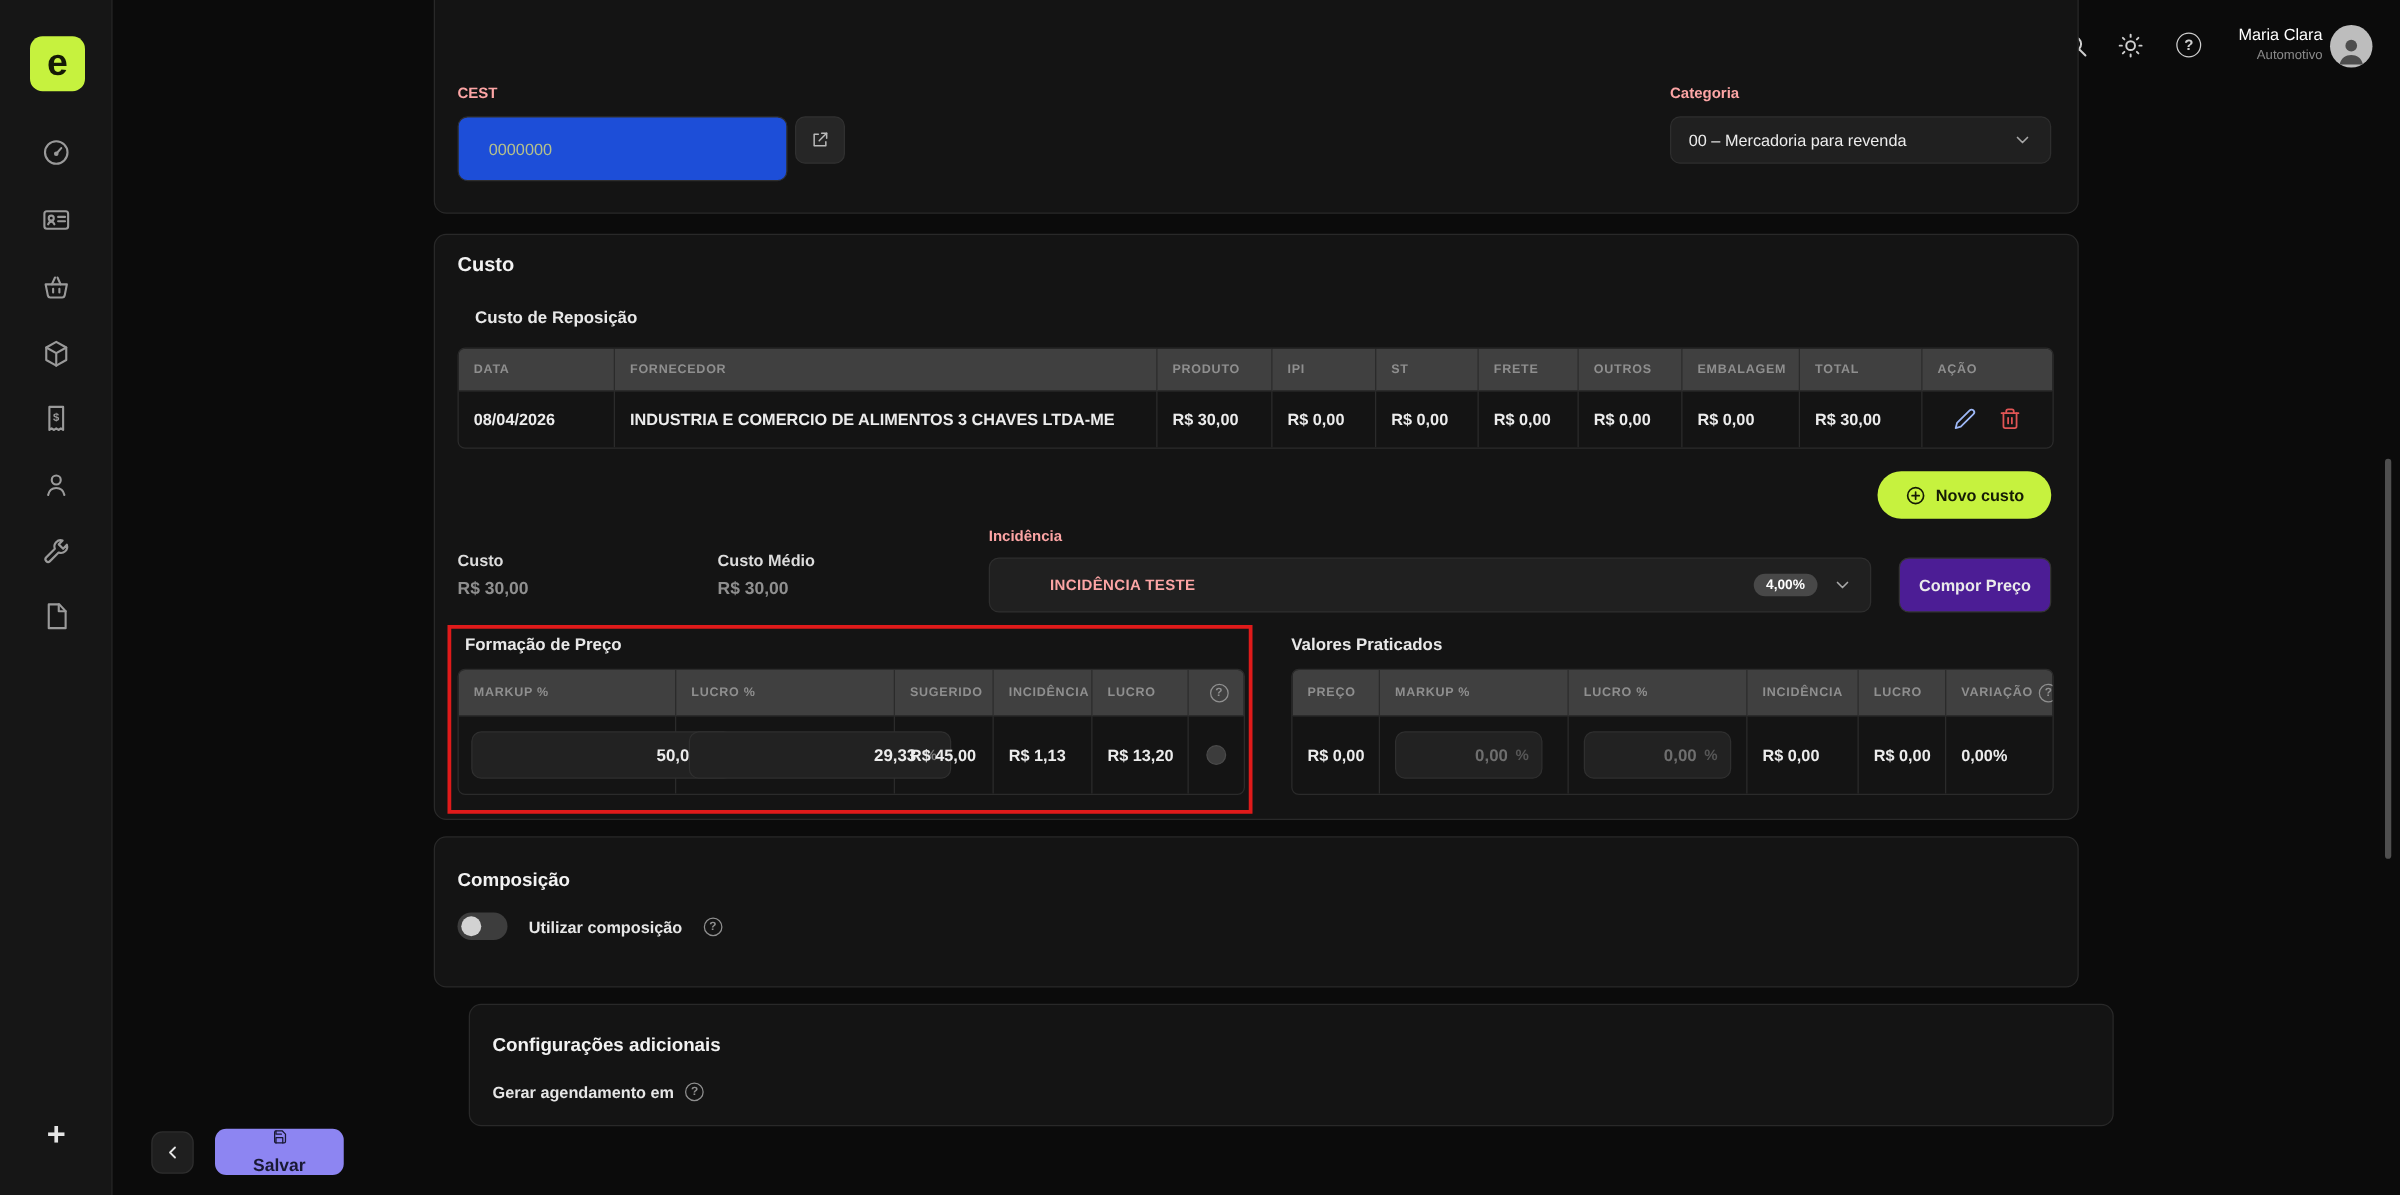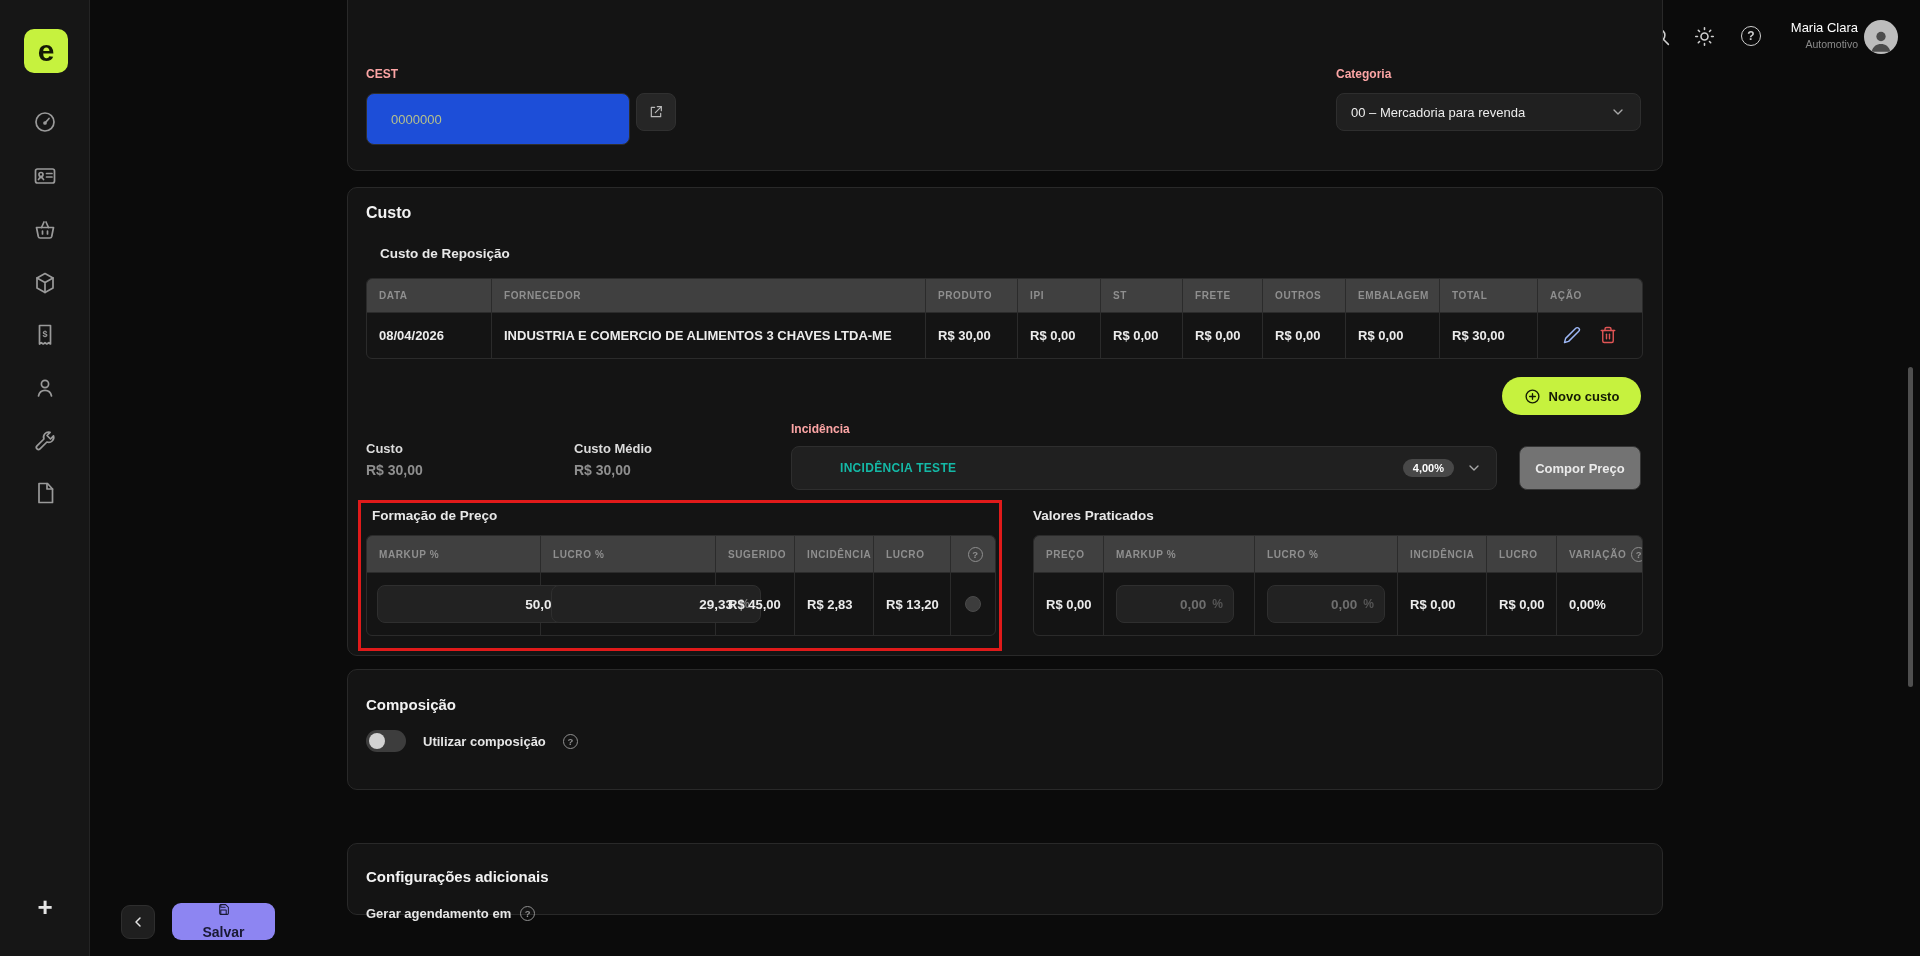--- a/index.html
+++ b/index.html
@@ -29,21 +29,21 @@
             background:#bdbdbd; overflow:hidden; display:flex; align-items:flex-end; justify-content:center; }
   .avatar svg { width:28px; height:28px; }
 
   
   .content { position:absolute; left:347px; top:0; width:1316px; height:956px; }
   .panel { position:absolute; left:0; width:1316px; background:#141414;
            border:1px solid #292929; border-radius:10px; }
   .panel-fiscal { top:-50px; height:221px; }
   .panel-custo  { top:187px; height:469px; }
   .panel-comp   { top:669px; height:121px;padding-left:44px; }
-  .panel-config { top:843px; height:72px;  }
+  .panel-config { top:803px; height:98px;margin-left:28px;  }
 
   .field-label { position:absolute; font-size:12px; font-weight:bold; color:#fca5a5; }
   .section-title { position:absolute; font-size:16px; font-weight:bold; color:#f2f2f2; }
   .sub-title { position:absolute; font-size:13.5px; font-weight:bold; color:#e8e8e8; }
 
   .text-input { position:absolute; background:#1d4ed8; border:1px solid #2e2e2e; border-radius:8px;
                 height:52px; display:flex; align-items:center; padding:0 24px; font-size:13px; }
   .cest-input { left:18px; top:142px; width:264px; color:#b6c08c; cursor:text; }
   .ext-btn { position:absolute; left:288px; top:142px; width:40px; height:38px; background:#262626;
              border:1px solid #303030; border-radius:8px; color:#b9b9b9; display:flex;
@@ -74,27 +74,27 @@
   .btn-novo { position:absolute; left:1154px; top:189px; width:139px; height:38px;
               display:flex; align-items:center; justify-content:center; gap:8px;
               background:#c6f23e; border:none; border-radius:19px; color:#151b05;
               font-family:inherit; font-size:13px; font-weight:bold; cursor:pointer; }
   .btn-novo svg { width:17px; height:17px; }
 
   .inline-label { position:absolute; font-size:13px; font-weight:bold; color:#dcdcdc; }
   .inline-value { position:absolute; font-size:14px; font-weight:bold; color:#8f8f8f; }
 
   .incid-select { left:443px; top:258px; width:706px; height:44px; }
-  .incid-select .sel-text { font-size:12px; font-weight:bold; color:#14b8a6; letter-spacing:.3px;padding-left:34px; }
+  .incid-select .sel-text { font-size:12px; font-weight:bold; color:#fca5a5; letter-spacing:.3px;padding-left:34px; }
   .badge { margin-left:auto; background:#484848; color:#ffffff; border-radius:10px;
            padding:3px 10px; font-size:11px; font-weight:bold; }
   .incid-select svg.chev { margin-left:12px; }
 
   .btn-compor { position:absolute; left:1171px; top:258px; width:122px; height:44px;
-                background:#737373; border:1px solid #343434; border-radius:8px; color:#eaeaea;
+                background:#4c1d95; border:1px solid #343434; border-radius:8px; color:#eaeaea;
                 font-family:inherit; font-size:13px; font-weight:bold; cursor:pointer; }
 
   .highlight-rect { position:absolute; left:10px; top:312px; width:644px; height:151px;
                     border:3px solid #e01a1a; pointer-events:none; z-index:4; }
 
   .formacao-label { left:24px; top:320px; }
   .prat-label     { left:685px; top:320px; }
   .formacao-table { left:18px; top:347px; grid-template-columns:174px 175px 79px 79px 77px 44px;
                     grid-template-rows:37px 62px; }
   .prat-table     { left:685px; top:347px; grid-template-columns:70px 151px 143px 89px 70px 85px;
@@ -343,21 +343,21 @@
             <span class="suffix">%</span>
           </div>
         </div>
         <div class="td input-cell">
           <div class="num-box">
             <input value="29,33" style="">
             <span class="suffix">%</span>
           </div>
         </div>
         <div class="td">R$ 45,00</div>
-        <div class="td">R$ 2,83</div>
+        <div class="td">R$ 1,13</div>
         <div class="td">R$ 13,20</div>
         <div class="td last center">
           <span class="lock-dot"></span>
         </div>
       </div>
 
       <div class="sub-title prat-label">Valores Praticados</div>
       <div class="grid-table prat-table">
         <div class="th">PREÇO</div>
         <div class="th">MARKUP %</div>

